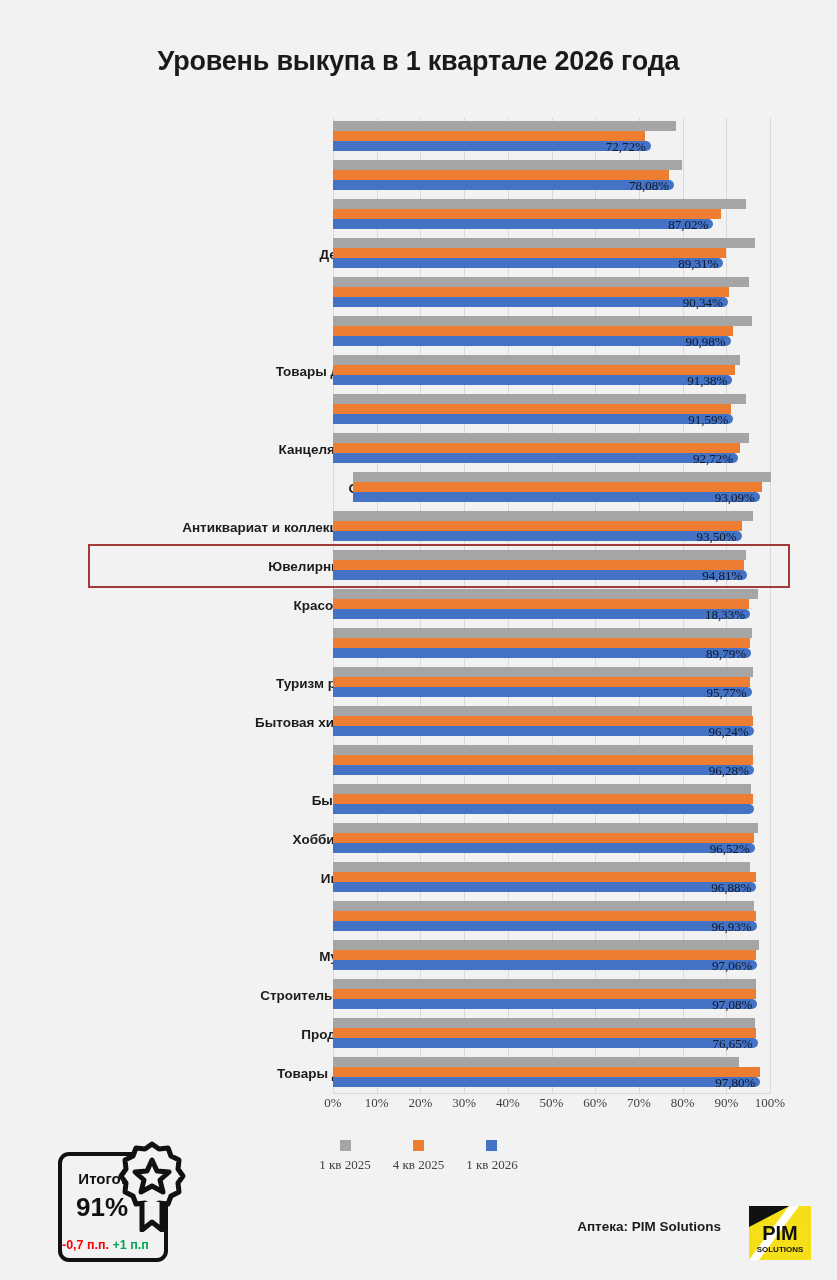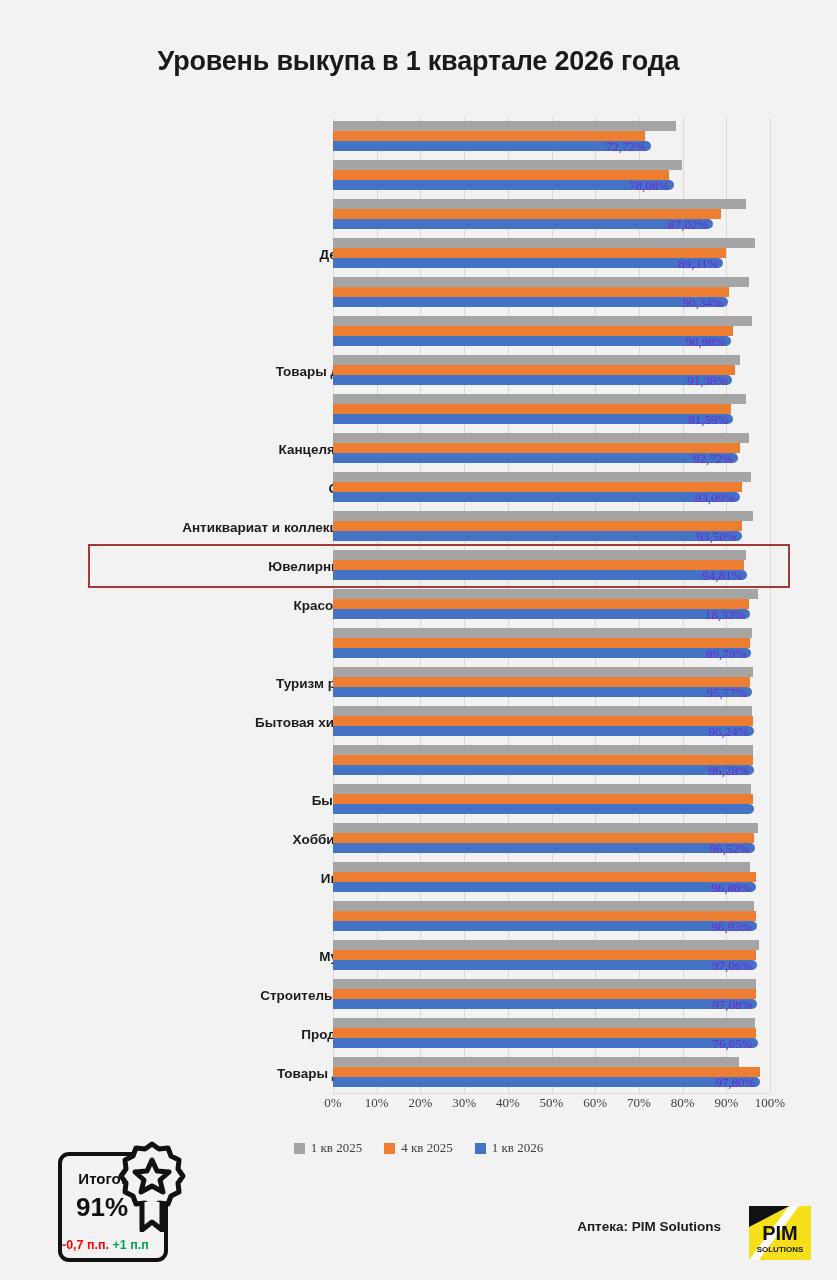--- a/index.html
+++ b/index.html
@@ -68,21 +68,21 @@
   .bar.s0 { background:#A5A5A5; top:3px; }
   .bar.s1 { background:#ED7D31; top:13px; }
   .bar.s2 { background:#4472C4; top:23px; border-top-right-radius:5px; border-bottom-right-radius:5px; }
 
   .vallabel {
     position:absolute;
     top:22.5px;
     height:11px;
     line-height:11px;
     font-size:13px;
-    color:#6d28d9;
+    color:#0f172a;
     text-align:right;
     padding-right:5px;
     white-space:nowrap;
     font-family:"Liberation Serif", serif;
   }
 
   
   #highlight-box {
     position:absolute;
     left:88px;
@@ -112,21 +112,21 @@
     background:#D9D9D9;
   }
 
   
   #legend {
     position:absolute;
     left:0; top:1140px; width:837px;
     display:flex; justify-content:center; align-items:center;
     gap:22px;
   }
-  .legend-item { display:flex; align-items:center; gap:6px; }
+  .legend-item { display:flex; align-items:center; gap:6px;flex-direction:column; }
   .legend-swatch { width:11px; height:11px; display:block; }
   .legend-label { font-size:13px; color:#404040; font-family:"Liberation Serif", serif; }
 
   
   #total-badge {
     position:absolute;
     left:58px; top:1152px;
     width:110px; height:110px;
   }
   #badge-card {
@@ -238,21 +238,21 @@
           <div class="bar s2" style="width: 400.248px; background: rgb(68, 114, 196);"></div>
           <div class="vallabel" style="width: 400.248px;">91,59%</div>
         </div>
         <div class="row" style="top: 312px;">
           <div class="catlabel" style="top: 12.5px;">Канцелярские товары</div>
           <div class="bar s0" style="width: 416.461px; background: rgb(165, 165, 165);"></div>
           <div class="bar s1" style="width: 406.847px; background: rgb(237, 125, 49);"></div>
           <div class="bar s2" style="width: 405.186px; background: rgb(68, 114, 196);"></div>
           <div class="vallabel" style="width: 405.186px;">92,72%</div>
         </div>
-        <div class="row" style="top: 351px;">
+        <div class="row" style="top: 351px; margin-left: 20px;">
           <div class="catlabel" style="top: 12.5px;">Спорт и отдых</div>
           <div class="bar s0" style="width: 417.772px; background: rgb(165, 165, 165);"></div>
           <div class="bar s1" style="width: 408.595px; background: rgb(237, 125, 49);"></div>
           <div class="bar s2" style="width: 406.803px; background: rgb(68, 114, 196);"></div>
           <div class="vallabel" style="width: 406.803px;">93,09%</div>
         </div>
         <div class="row" style="top: 390px;">
           <div class="catlabel" style="top: 12.5px;">Антиквариат и коллекционирование</div>
           <div class="bar s0" style="width: 420.394px; background: rgb(165, 165, 165);"></div>
           <div class="bar s1" style="width: 409.469px; background: rgb(237, 125, 49);"></div>

